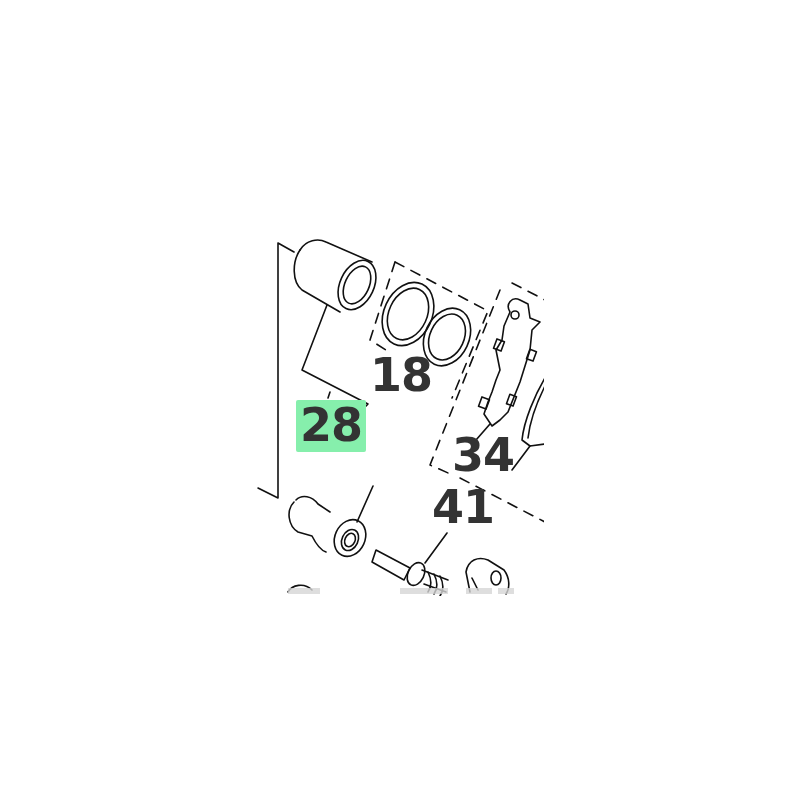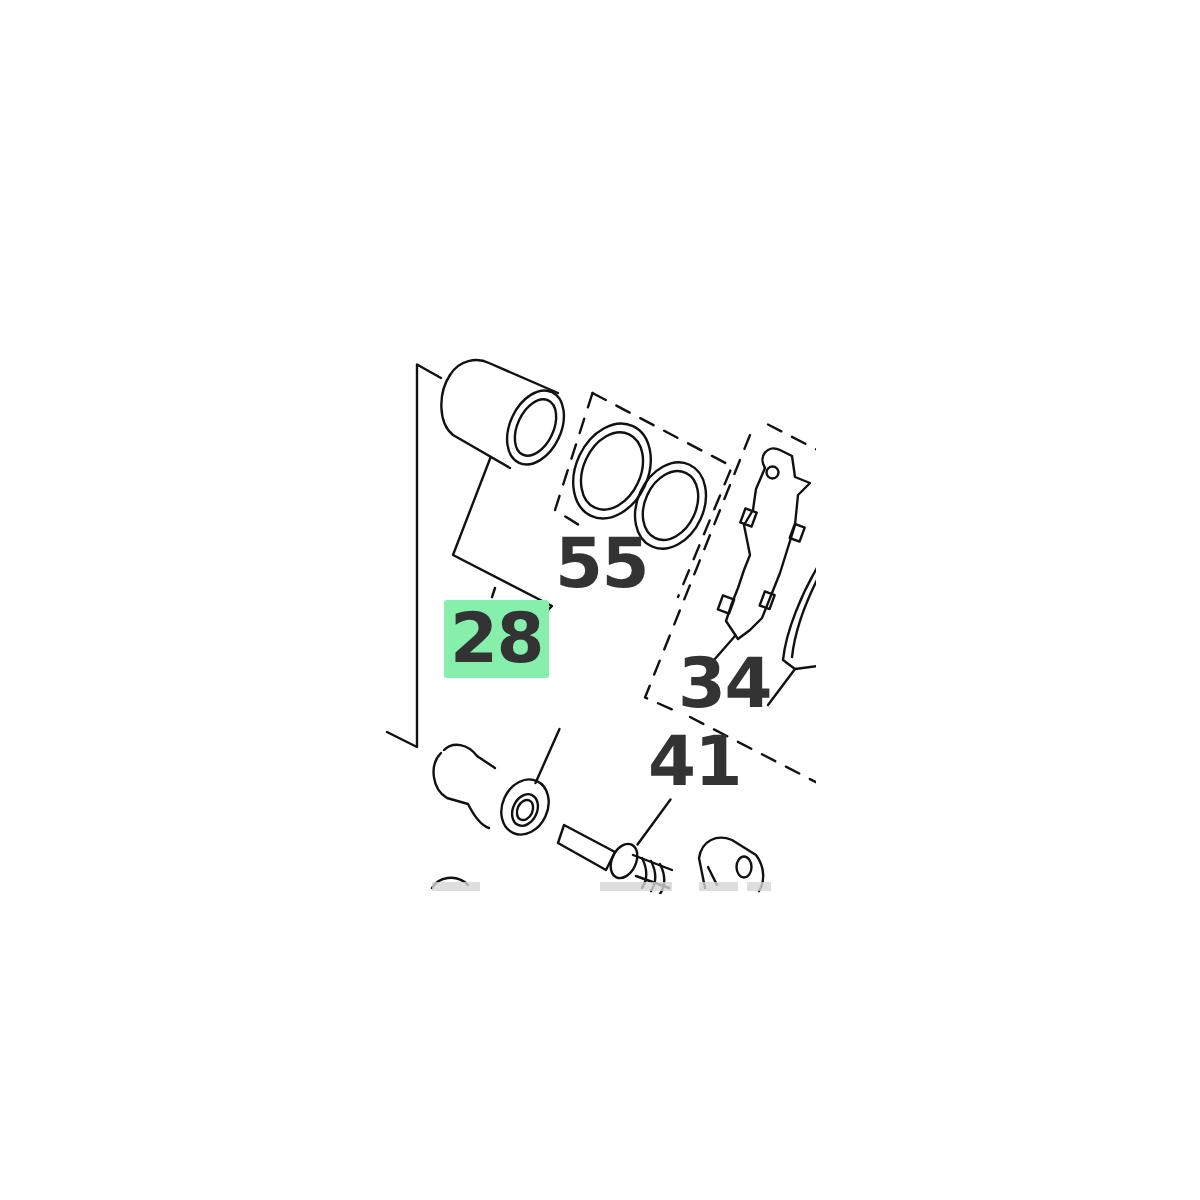--- a/index.html
+++ b/index.html
@@ -96,17 +96,17 @@
         <path d="M288,592 C292,585 304,582 312,590"></path>
       </g>
     </svg>
 
     <div class="blur-strip" style="left:32px; top:354px; width:32px;"></div>
     <div class="blur-strip" style="left:144px; top:354px; width:48px;"></div>
     <div class="blur-strip" style="left:210px; top:354px; width:26px;"></div>
     <div class="blur-strip" style="left:242px; top:354px; width:16px;"></div>
 
     <div class="label highlight" style="left:40px; top:166px;">28</div>
-    <div class="label" style="left:114px; top:118px;">55</div>
+    <div class="label" style="left:114px; top:118px;">18</div>
     <div class="label" style="left:186px; top:198px;margin-left:10px;">34</div>
     <div class="label" style="left:176px; top:250px;text-align:center;">41</div>
   </div>
 </div>
 
 </body></html>

